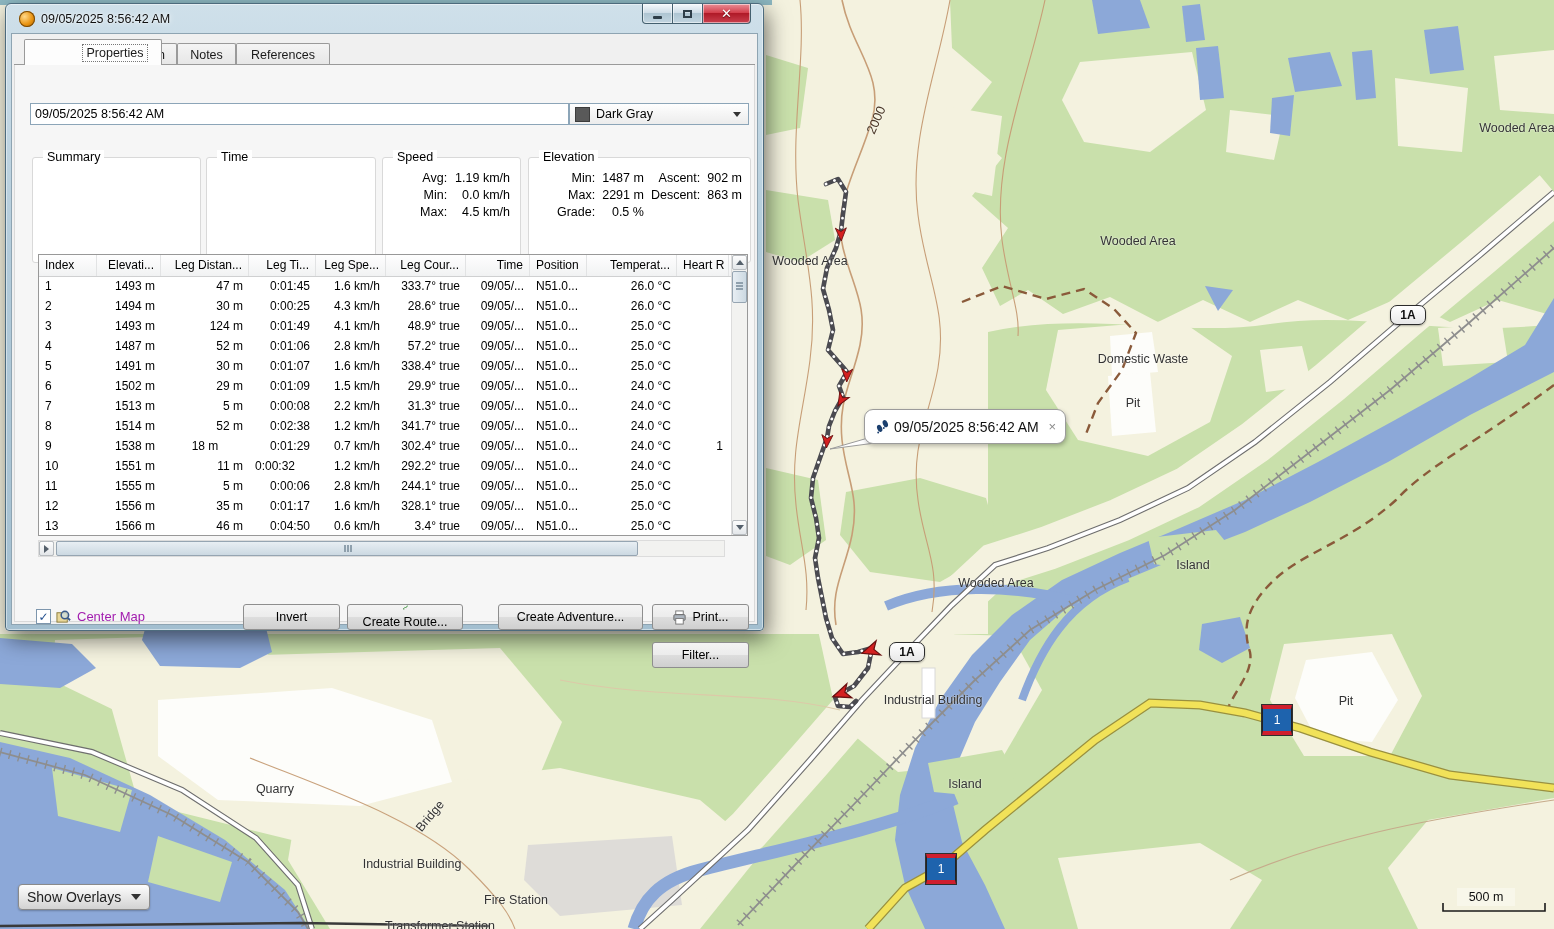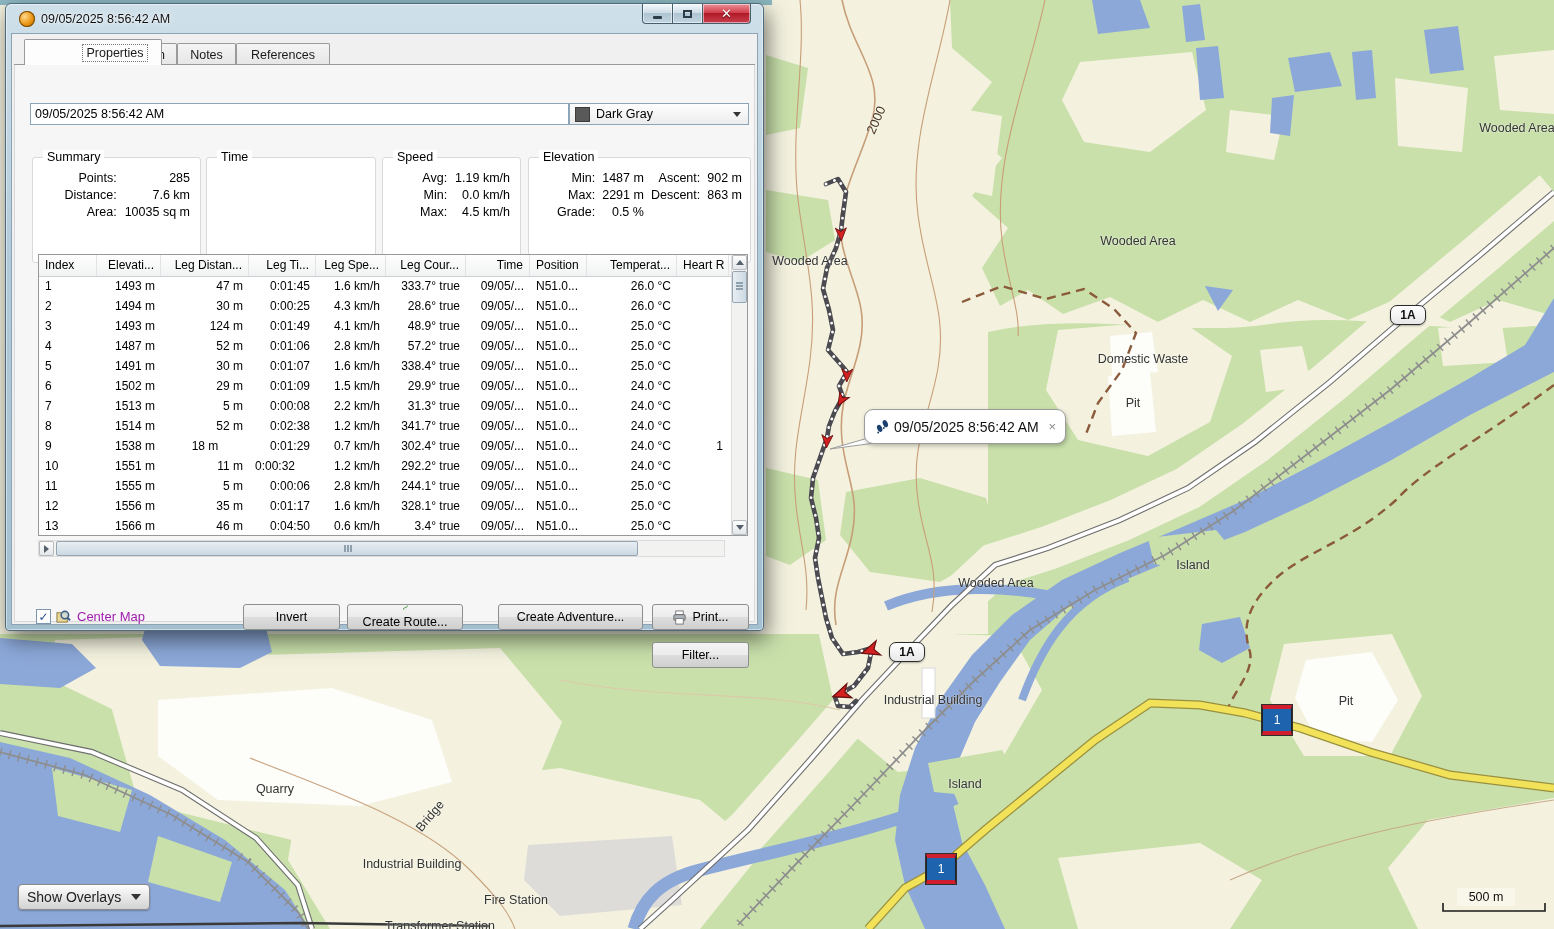--- a/index.html
+++ b/index.html
@@ -337,28 +337,20 @@
 
       <input id="name-input" value="09/05/2025 8:56:42 AM" style="">
       <div id="color-combo">
         <div id="color-swatch"></div>
         <span class="val">Dark Gray</span>
         <span class="arr"></span>
       </div>
 
       <div class="group" id="grp-summary">
         <span class="gtitle">Summary</span>
-        <div class="grows">
-          <span>Points:</span>
-            <span>285</span>
-          <span>Distance:</span>
-            <span>7.6 km</span>
-          <span>Area:</span>
-            <span>10035 sq m</span>
-        </div>
       </div>
       <div class="group" id="grp-time">
         <span class="gtitle">Time</span>
       </div>
       <div class="group" id="grp-speed">
         <span class="gtitle">Speed</span>
         <div class="grows">
           <span>Avg:</span>
             <span>1.19 km/h</span>
           <span>Min:</span>

